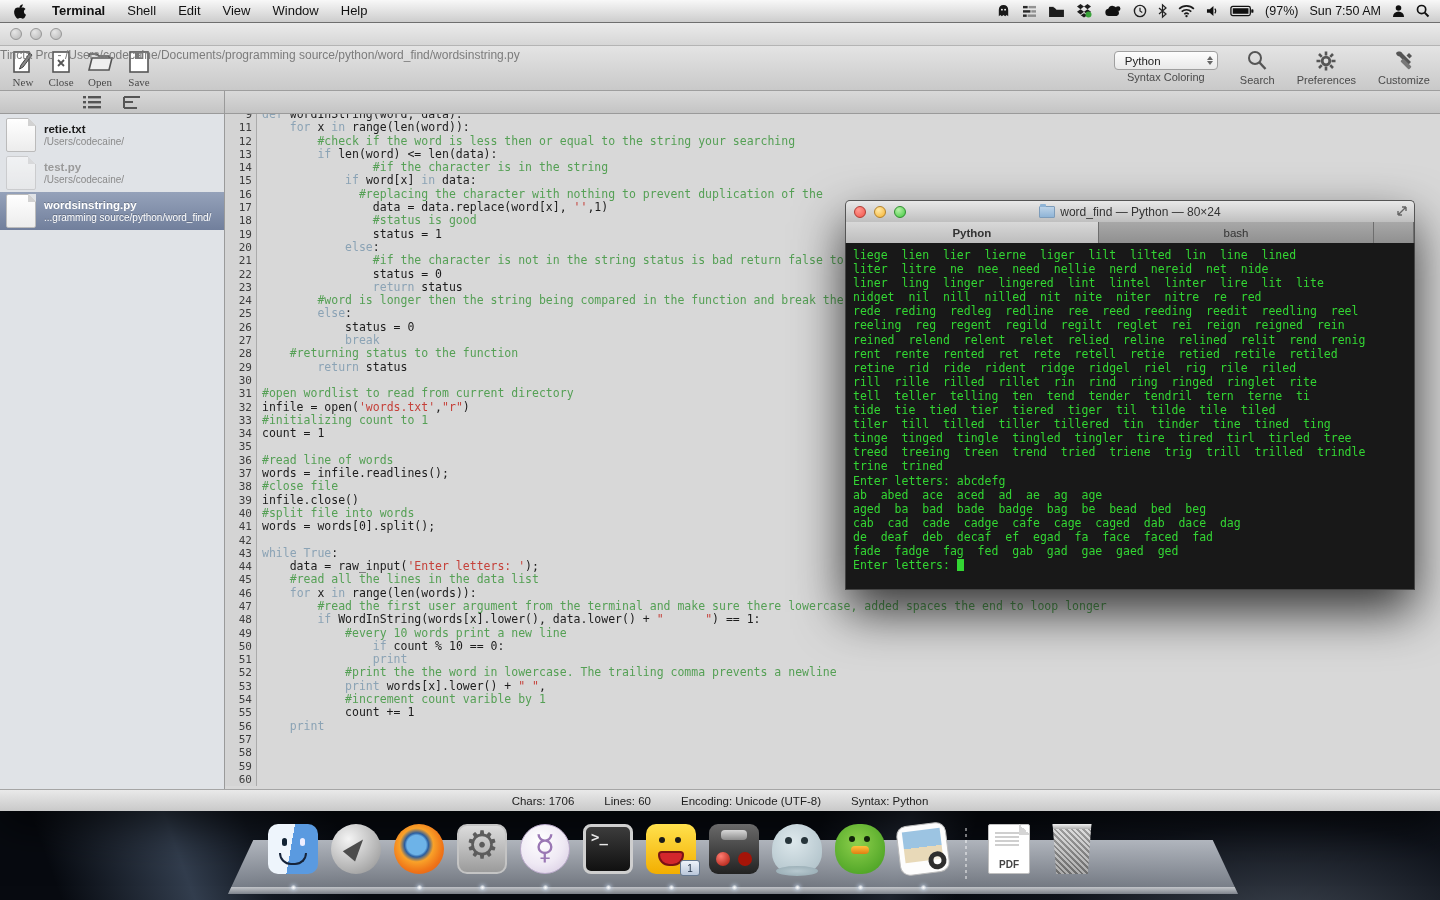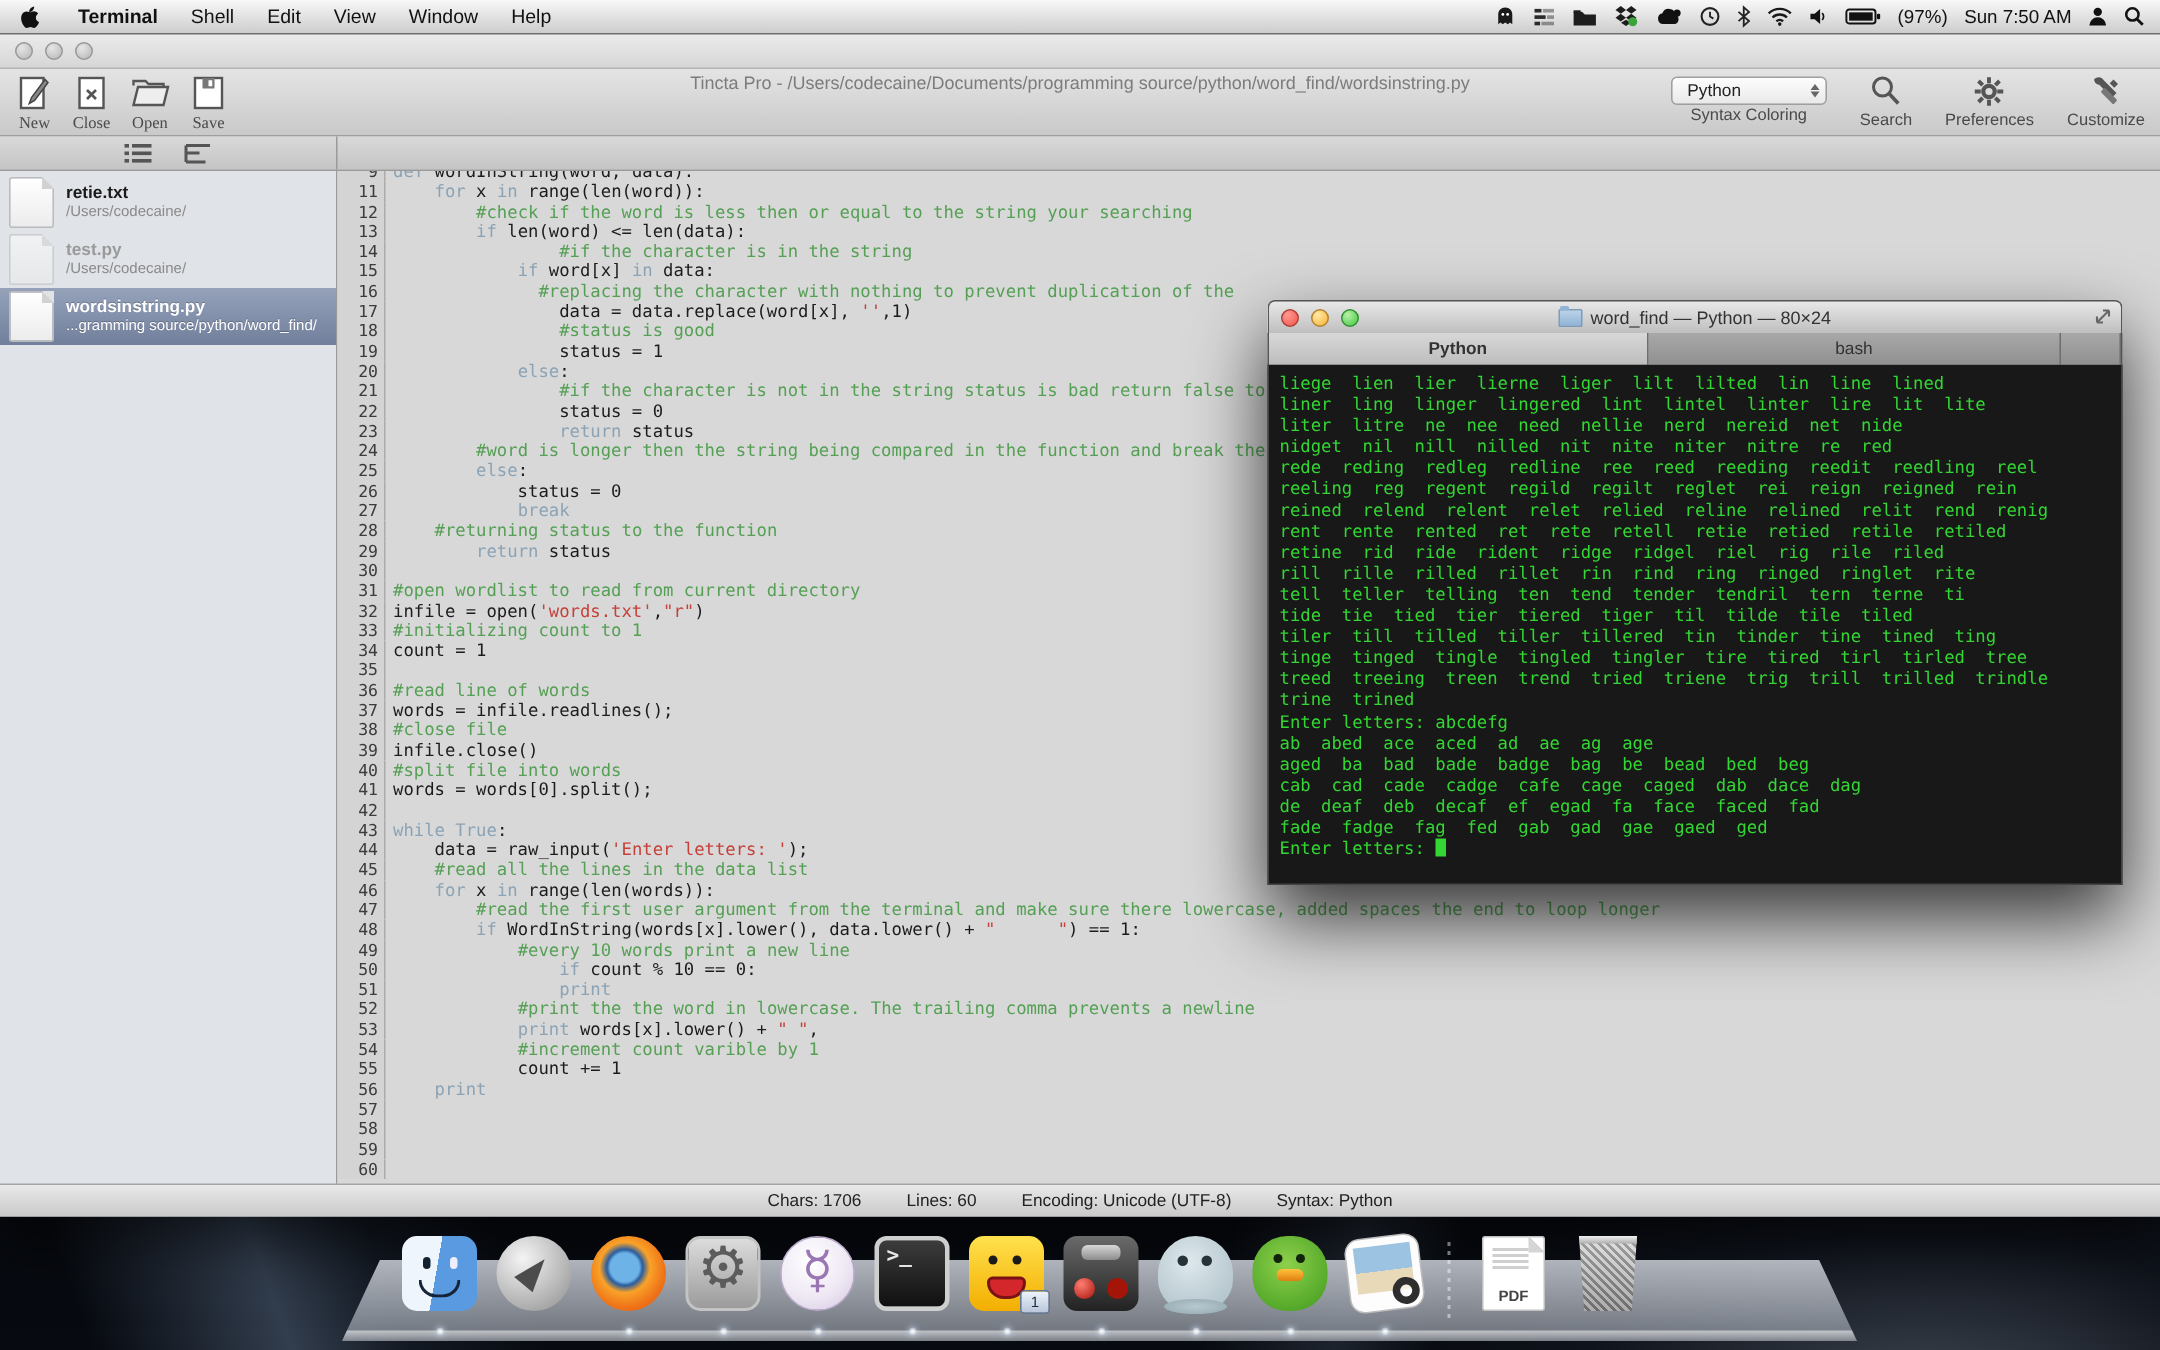--- a/index.html
+++ b/index.html
@@ -24,21 +24,21 @@
   #menu-right svg{display:block;}
   .mb-text{font-size:12.5px;color:#111;}
   
   #tincta{position:absolute;left:0;top:22px;width:1440px;height:789px;background:#d8d8d8;
     box-shadow:0 15px 40px rgba(0,0,0,.65);z-index:5;}
   #t-titlebar{height:23px;background:linear-gradient(#ececec,#d6d6d6);
     border-bottom:1px solid #b4b4b4;position:relative;display:flex;align-items:center;}
   .tl{width:12px;height:12px;border-radius:50%;margin-left:8px;
     background:radial-gradient(circle at 35% 30%,#e6e6e6,#b6b6b6);border:1px solid #979797;box-sizing:border-box;}
   .tl:first-child{margin-left:10px;}
-  #t-title{position:absolute;left:0;right:0;text-align:center;font-size:12px;color:#7c7c7c;margin-top:42px;}
+  #t-title{position:absolute;left:0;right:0;font-size:12px;color:#7c7c7c;margin-top:42px;}
   #t-toolbar{height:45px;background:linear-gradient(#e4e4e4,#c9c9c9);border-bottom:1px solid #9e9e9e;
     display:flex;align-items:flex-start;padding:3px 10px 0 10px;box-sizing:border-box;}
   .tb-btn{display:flex;flex-direction:column;align-items:center;margin-right:12px;color:#555;font-family:Liberation Serif, serif;}
   .tb-btn svg{display:block;}
   .tb-label{font-size:11px;color:#4a4a4a;margin-top:1px;}
   #tb-right{margin-left:auto;display:flex;align-items:flex-start;gap:22px;}
   .tb-action{display:flex;flex-direction:column;align-items:center;color:#555;}
   #syntax-group{display:flex;flex-direction:column;align-items:center;}
   #syntax-select{width:104px;height:19px;background:linear-gradient(#fdfdfd,#e9e9e9);
     border:1px solid #9f9f9f;border-radius:4px;display:flex;align-items:center;
@@ -490,22 +490,22 @@
           <path d="M2 10 10 2M10 2h-4M10 2v4M2 10h4M2 10V6" stroke="#666" stroke-width="1.4" fill="none"></path>
         </svg>
     </div>
     <div id="term-tabs">
       <span class="term-tab active" style="width:44.5%">Python</span>
       <span class="term-tab inactive" style="width:48.5%">bash</span>
       <span class="term-tab inactive" style="flex:1"></span>
     </div>
     <div id="term-screen">
         <div class="term-line">liege  lien  lier  lierne  liger  lilt  lilted  lin  line  lined</div>
+        <div class="term-line">liter  litre  ne  nee  need  nellie  nerd  nereid  net  nide</div>
         <div class="term-line">liner  ling  linger  lingered  lint  lintel  linter  lire  lit  lite</div>
-        <div class="term-line">liter  litre  ne  nee  need  nellie  nerd  nereid  net  nide</div>
         <div class="term-line">nidget  nil  nill  nilled  nit  nite  niter  nitre  re  red</div>
         <div class="term-line">rede  reding  redleg  redline  ree  reed  reeding  reedit  reedling  reel</div>
         <div class="term-line">reeling  reg  regent  regild  regilt  reglet  rei  reign  reigned  rein</div>
         <div class="term-line">reined  relend  relent  relet  relied  reline  relined  relit  rend  renig</div>
         <div class="term-line">rent  rente  rented  ret  rete  retell  retie  retied  retile  retiled</div>
         <div class="term-line">retine  rid  ride  rident  ridge  ridgel  riel  rig  rile  riled</div>
         <div class="term-line">rill  rille  rilled  rillet  rin  rind  ring  ringed  ringlet  rite</div>
         <div class="term-line">tell  teller  telling  ten  tend  tender  tendril  tern  terne  ti</div>
         <div class="term-line">tide  tie  tied  tier  tiered  tiger  til  tilde  tile  tiled</div>
         <div class="term-line">tiler  till  tilled  tiller  tillered  tin  tinder  tine  tined  ting</div>

